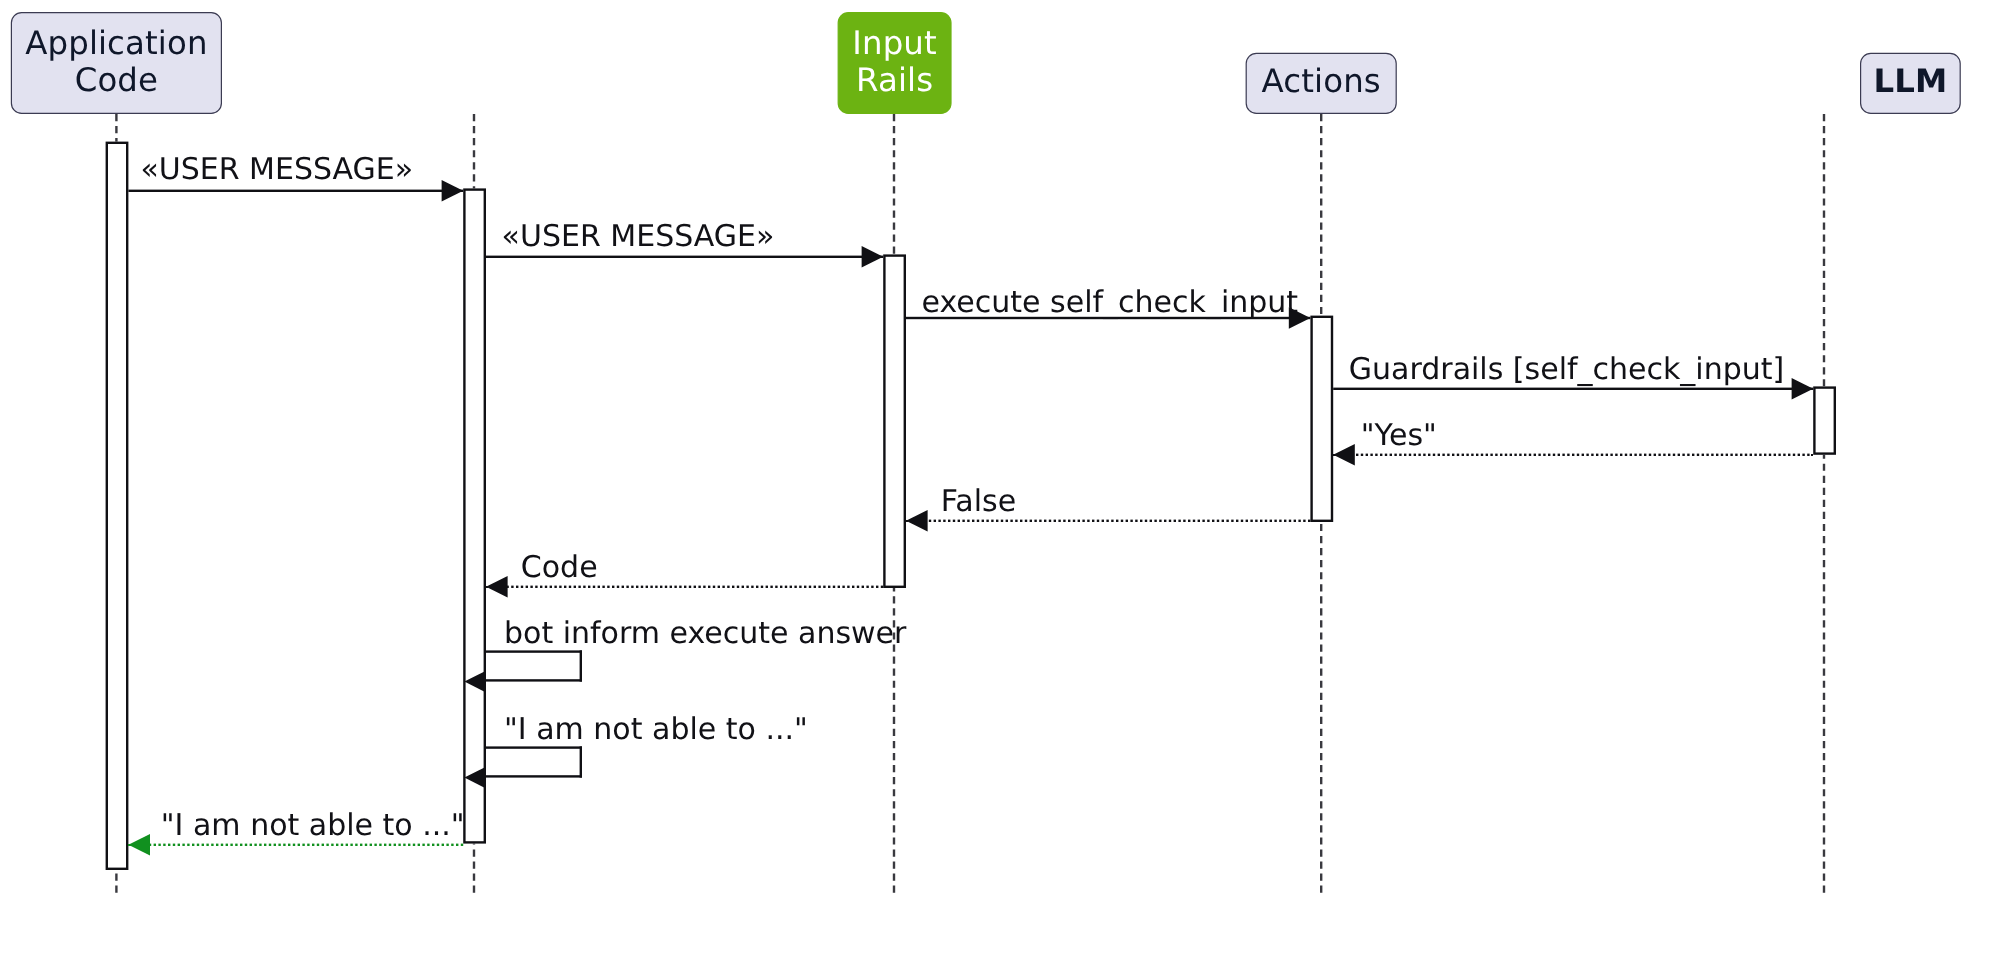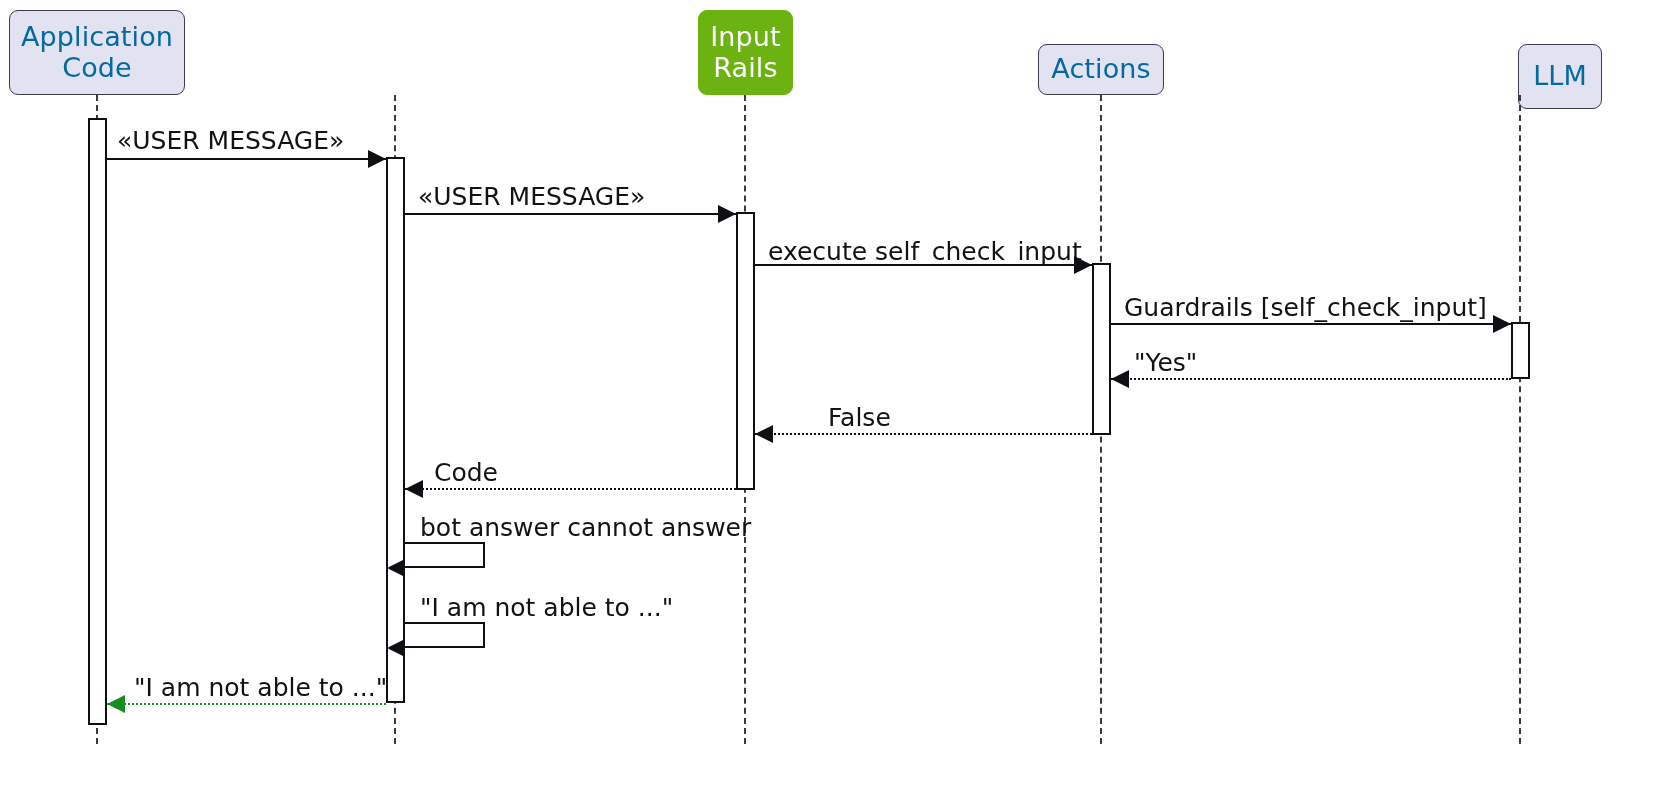--- a/index.html
+++ b/index.html
@@ -27,21 +27,21 @@
     justify-content: center;
     text-align: center;
     line-height: 1.12;
     font-size: 27px;
     letter-spacing: .1px;
     white-space: pre-line;
   }
   .participant.plain {
     background: #E2E2F0;
     border: 1.6px solid #3b3b52;
-    color: #0369a1;
+    color: #0f172a;
   }
   .participant.accent {
     background: #6CB312;
     border: 1.6px solid #6CB312;
     color: #ffffff;
   }
 
   
   .lifeline {
     position: absolute;
@@ -110,21 +110,21 @@
 </head>
 <body>
 
 <div id="diagram">
 
 <div class="participant plain" style="left: 9px; top: 10px; width: 176px; height: 85px;">Application
 Code</div>
     <div class="participant plain" style="left: 1038px; top: 44px; width: 126px; height: 51px;">Actions</div>
     <div class="participant accent" style="left: 698px; top: 10px; width: 95px; height: 85px;">Input
 Rails</div>
-    <div class="participant plain" style="left: 1518px; top: 44px; width: 84px; height: 65px;">LLM</div>
+    <div class="participant plain" style="left: 1550px; top: 44px; width: 84px; height: 51px; font-weight: bold;">LLM</div>
     <div class="lifeline" style="left: 96px; top: 95px; height: 649px;"></div>
     <div class="lifeline" style="left: 394px; top: 95px; height: 649px;"></div>
     <div class="lifeline" style="left: 744px; top: 95px; height: 649px;"></div>
     <div class="lifeline" style="left: 1100px; top: 95px; height: 649px;"></div>
     <div class="lifeline" style="left: 1519px; top: 95px; height: 649px;"></div>
     <div class="activation" style="left: 88px; top: 118px; width: 19px; height: 607px;"></div>
     <div class="activation" style="left: 386px; top: 157px; width: 19px; height: 546px;"></div>
     <div class="activation" style="left: 736px; top: 212px; width: 19px; height: 278px;"></div>
     <div class="activation" style="left: 1092px; top: 263px; width: 19px; height: 172px;"></div>
     <div class="activation" style="left: 1511px; top: 322px; width: 19px; height: 57px;"></div>
@@ -138,26 +138,26 @@
     <div class="arrowhead right" style="left: 1074px; top: 256px;"></div>
     <div class="msg-label" style="left: 768px; top: 239px; text-align: center;">execute self_check_input</div>
     <div class="msg-line solid" style="left: 1111px; top: 323px; width: 400px;"></div>
     <div class="arrowhead right" style="left: 1493px; top: 315px;"></div>
     <div class="msg-label" style="left: 1124px; top: 295px;">Guardrails [self_check_input]</div>
     <div class="msg-line dotted" style="left: 1111px; top: 378px; width: 400px;"></div>
     <div class="arrowhead left" style="left: 1111px; top: 370px;"></div>
     <div class="msg-label" style="left: 1134px; top: 350px;">"Yes"</div>
     <div class="msg-line dotted" style="left: 755px; top: 433px; width: 337px;"></div>
     <div class="arrowhead left" style="left: 755px; top: 425px;"></div>
-    <div class="msg-label" style="left: 828px; top: 405px; text-align: right;">False</div>
+    <div class="msg-label" style="left: 784px; top: 405px; text-align: right;">False</div>
     <div class="msg-line dotted" style="left: 405px; top: 488px; width: 331px;"></div>
     <div class="arrowhead left" style="left: 405px; top: 480px;"></div>
     <div class="msg-label" style="left: 434px; top: 460px;">Code</div>
     <div class="selfcall" style="left: 405px; top: 542px; width: 80px; height: 26px;"></div>
     <div class="arrowhead left" style="left: 387px; top: 559px;"></div>
-    <div class="msg-label" style="left: 420px; top: 515px;">bot answer cannot answer</div>
+    <div class="msg-label" style="left: 420px; top: 515px;">bot inform execute answer</div>
     <div class="selfcall" style="left: 405px; top: 622px; width: 80px; height: 26px;"></div>
     <div class="arrowhead left" style="left: 387px; top: 639px;"></div>
     <div class="msg-label" style="left: 420px; top: 595px;">"I am not able to ..."</div>
     <div class="msg-line dotted green" style="left: 107px; top: 703px; width: 279px;"></div>
     <div class="arrowhead left green" style="left: 107px; top: 695px;"></div>
     <div class="msg-label" style="left: 134px; top: 675px;">"I am not able to ..."</div>
   </div>
 
 </body></html>

